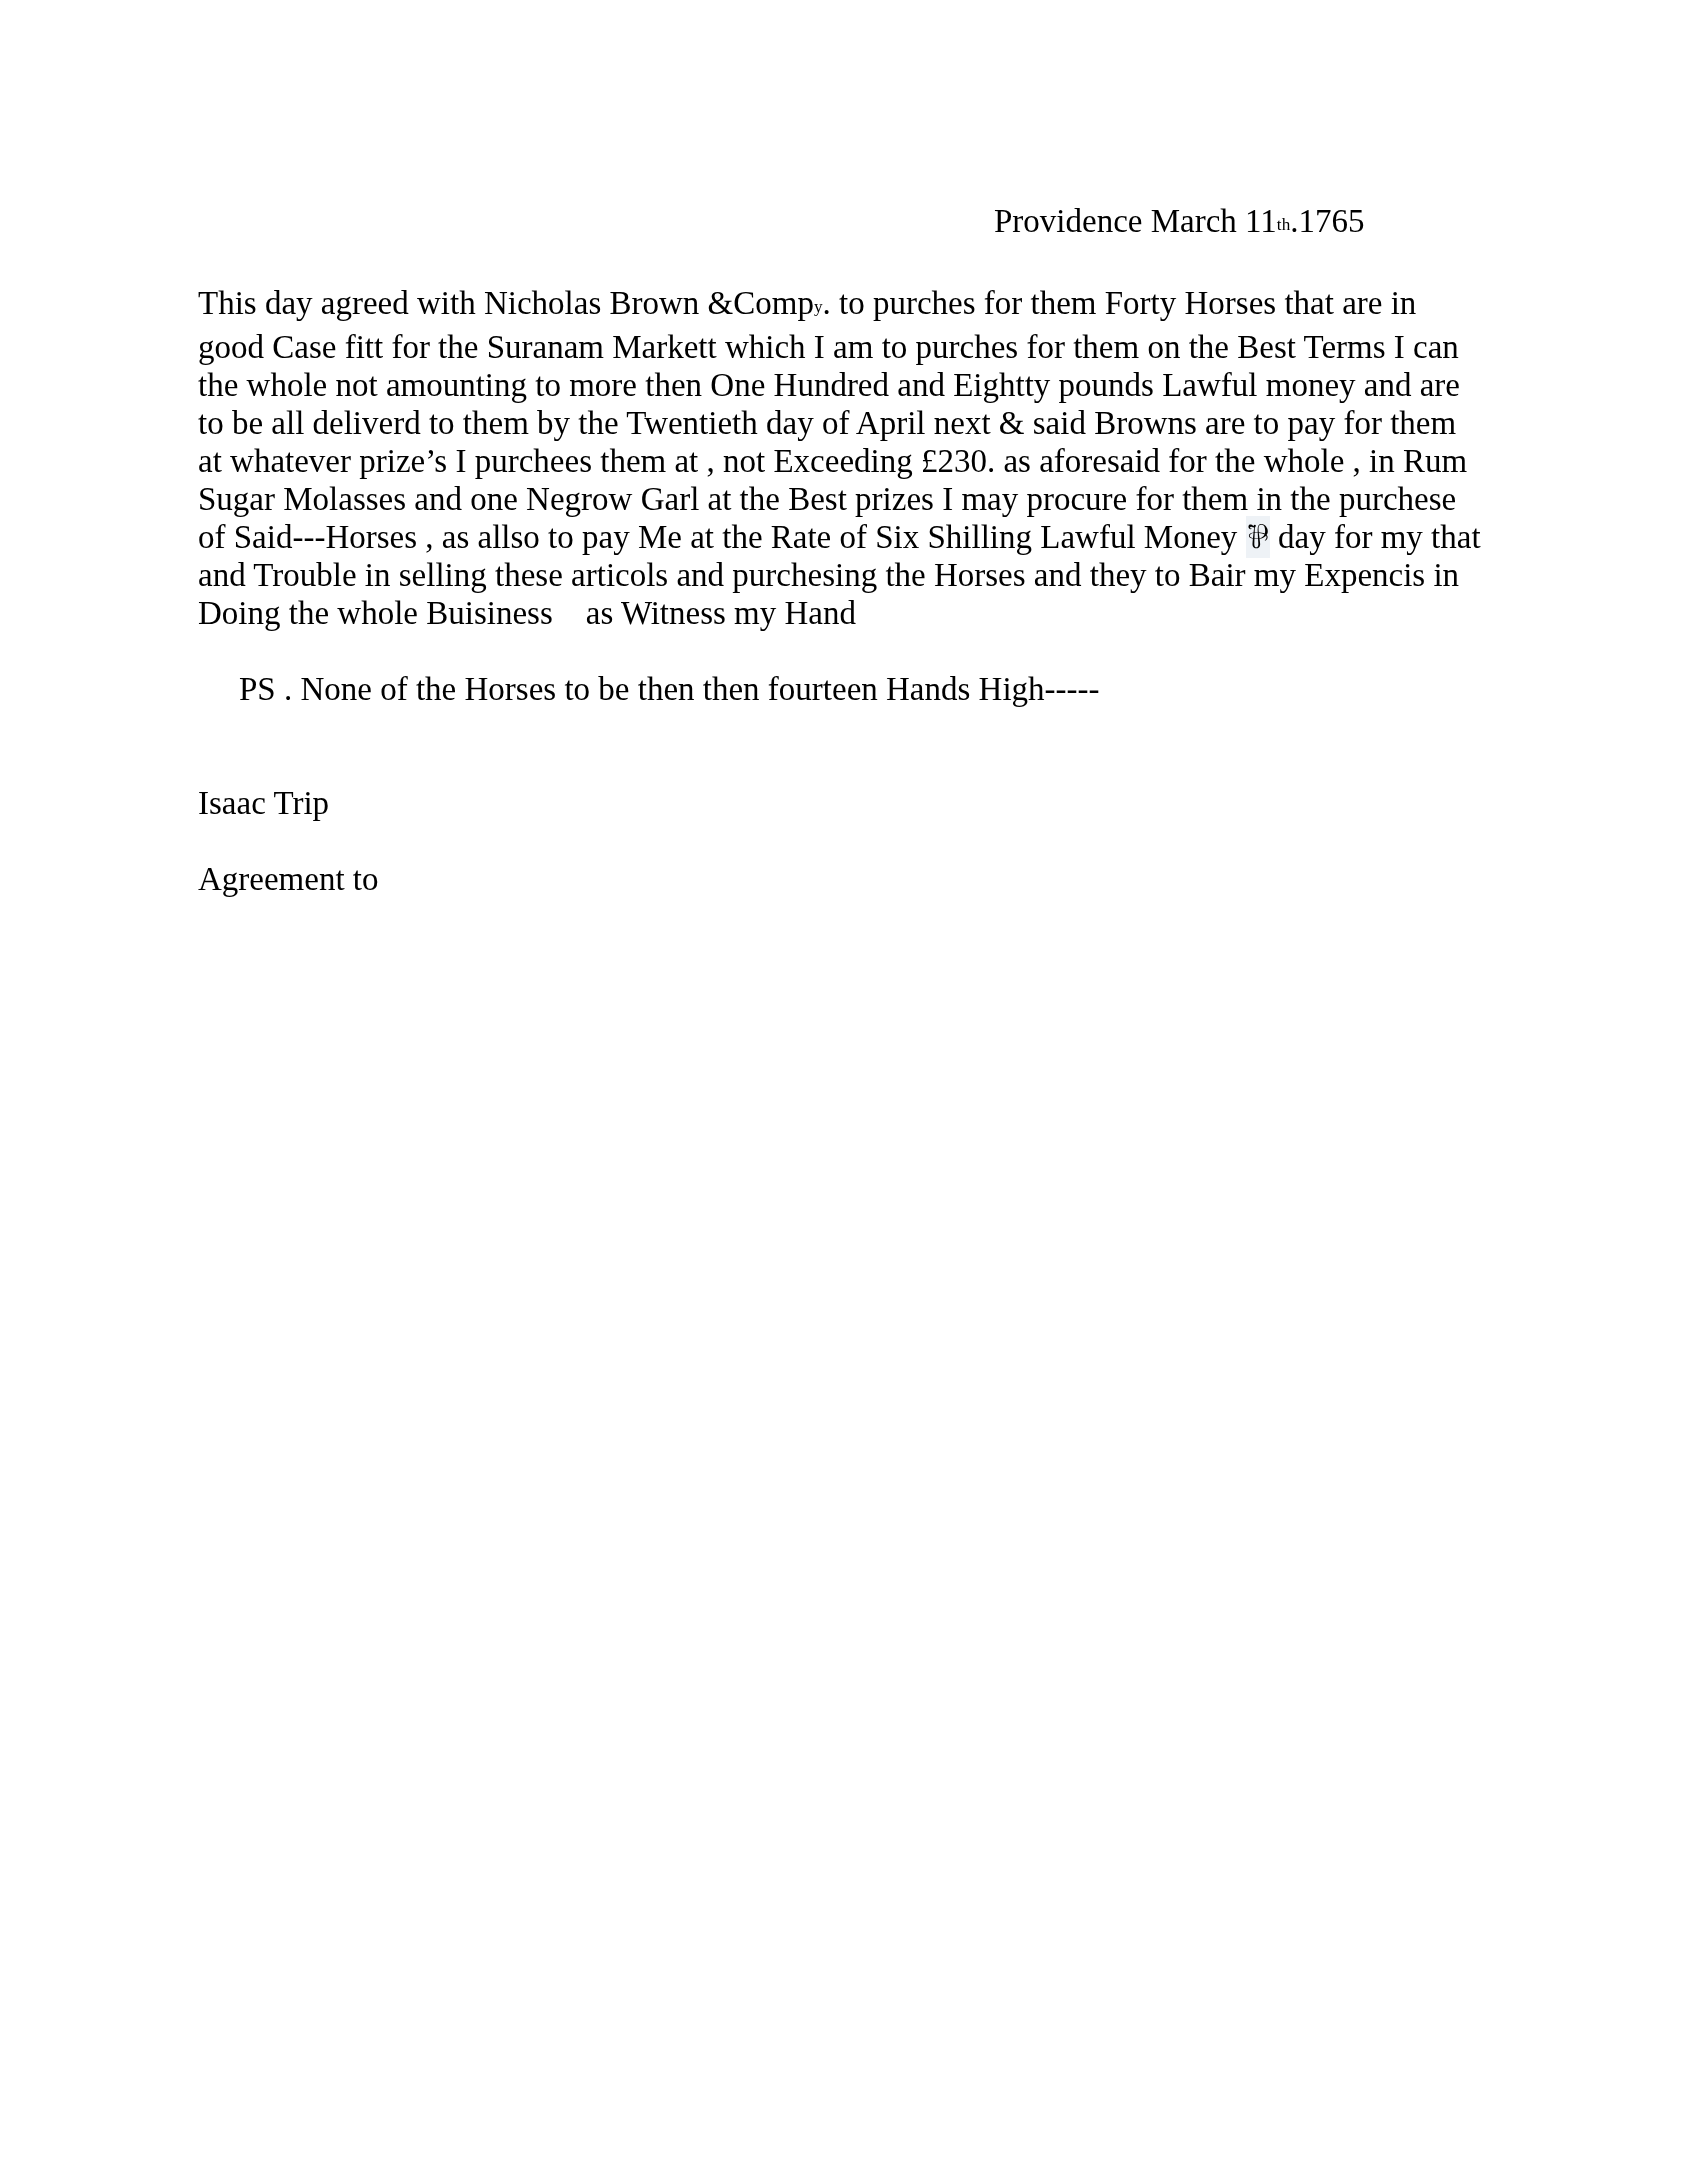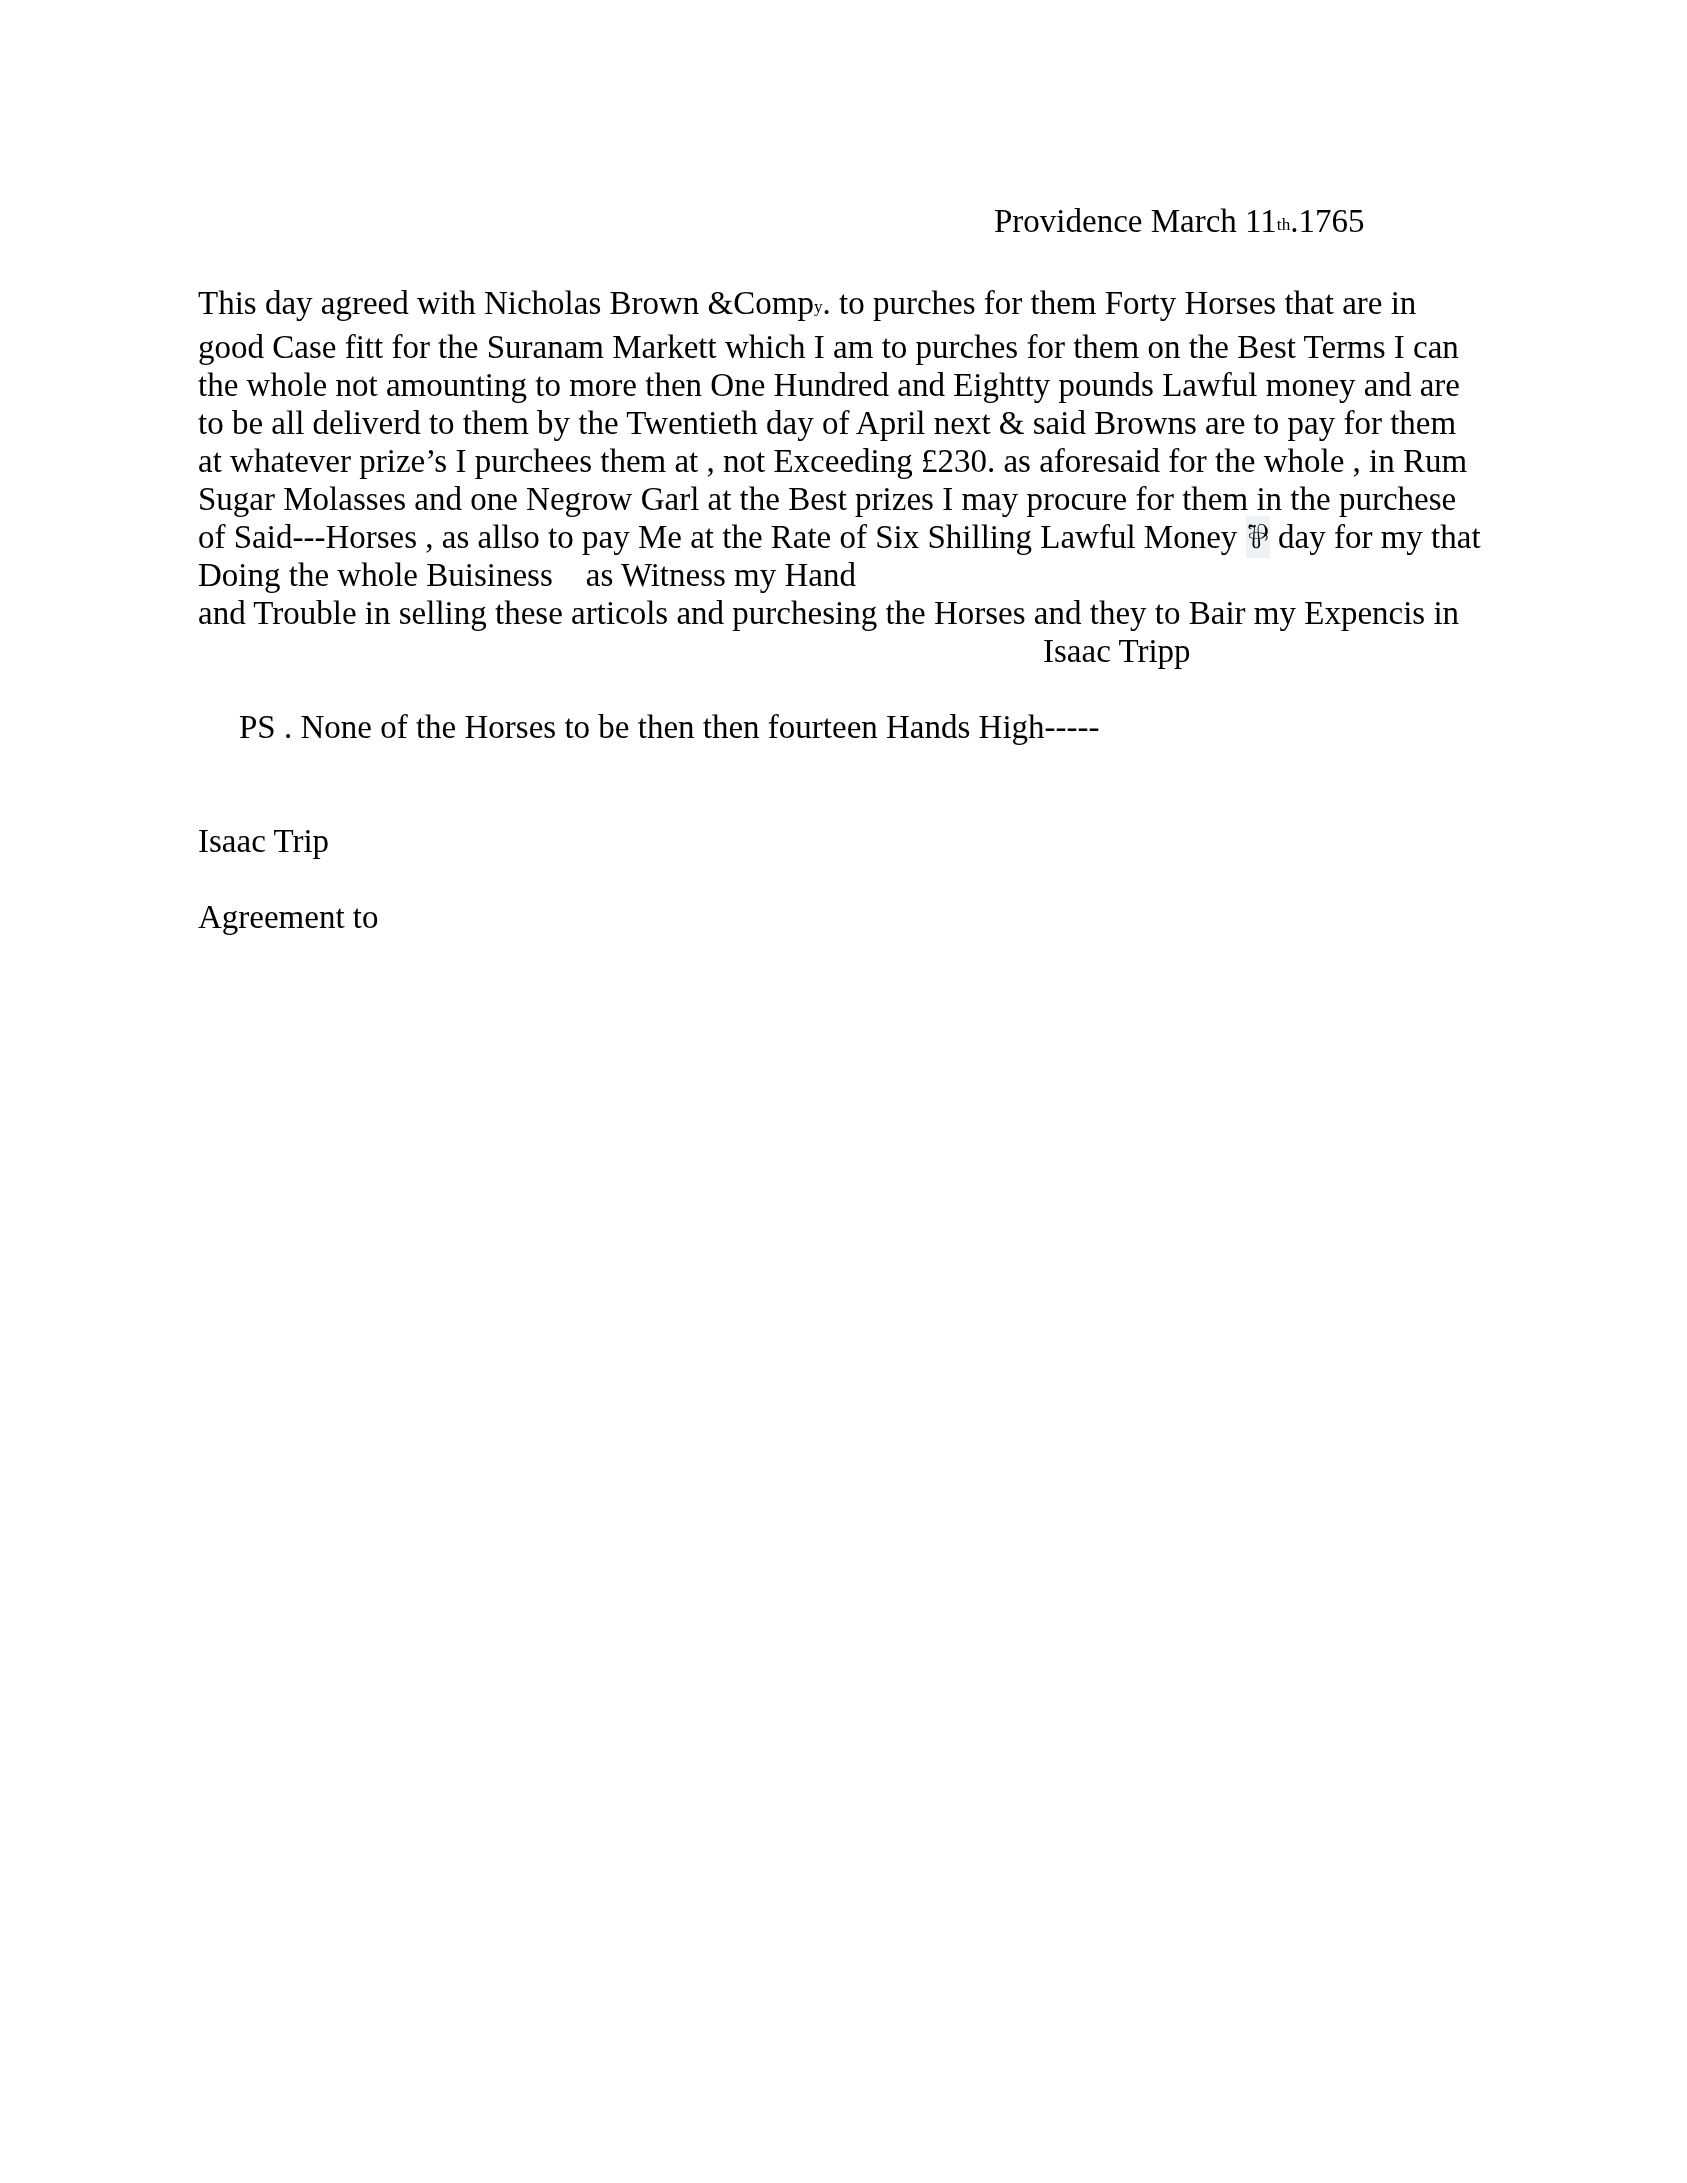--- a/index.html
+++ b/index.html
@@ -46,23 +46,22 @@
   <div class="doc" id="doc">
       <div class="line" style="padding-left: 796px;"><span class="seg">Providence March 11</span><span class="seg seg-superscript">th</span><span class="seg">.1765</span></div>
       <div class="line">&nbsp;</div>
       <div class="line"><span class="seg">This day agreed with Nicholas Brown &amp;Comp</span><span class="seg seg-superscript">y</span><span class="seg">. to purches for them Forty Horses that are in</span></div>
       <div class="line"><span class="seg">good Case fitt for the Suranam Markett which I am to purches for them on the Best Terms I can</span></div>
       <div class="line"><span class="seg">the whole not amounting to more then One Hundred and Eightty pounds Lawful money and are</span></div>
       <div class="line"><span class="seg">to be all deliverd to them by the Twentieth day of April next &amp; said Browns are to pay for them</span></div>
       <div class="line"><span class="seg">at whatever prize’s I purchees them at , not Exceeding £230. as aforesaid for the whole , in Rum</span></div>
       <div class="line"><span class="seg">Sugar Molasses and one Negrow Garl at the Best prizes I may procure for them in the purchese</span></div>
       <div class="line"><span class="seg">of Said---Horses , as allso to pay Me at the Rate of Six Shilling Lawful Money </span><span class="seg seg-highlight">⅌</span><span class="seg"> day for my that</span></div>
+      <div class="line"><span class="seg">and Trouble in selling these articols and purchesing the Horses and they to Bair my Expencis in</span></div>
       <div class="line"><span class="seg">Doing the whole Buisiness    as Witness my Hand</span></div>
-      <div class="line"><span class="seg">and Trouble in selling these articols and purchesing the Horses and they to Bair my Expencis in</span></div>
-      <div class="line" style="padding-left: 845px;"><span class="seg">Isaac Tripp</span></div>
       <div class="line">&nbsp;</div>
       <div class="line" style="padding-left: 41px;"><span class="seg">PS . None of the Horses to be then then fourteen Hands High-----</span></div>
       <div class="line">&nbsp;</div>
       <div class="line">&nbsp;</div>
       <div class="line"><span class="seg">Isaac Trip</span></div>
       <div class="line">&nbsp;</div>
       <div class="line"><span class="seg">Agreement to</span></div>
     </div>
 </div>
 

